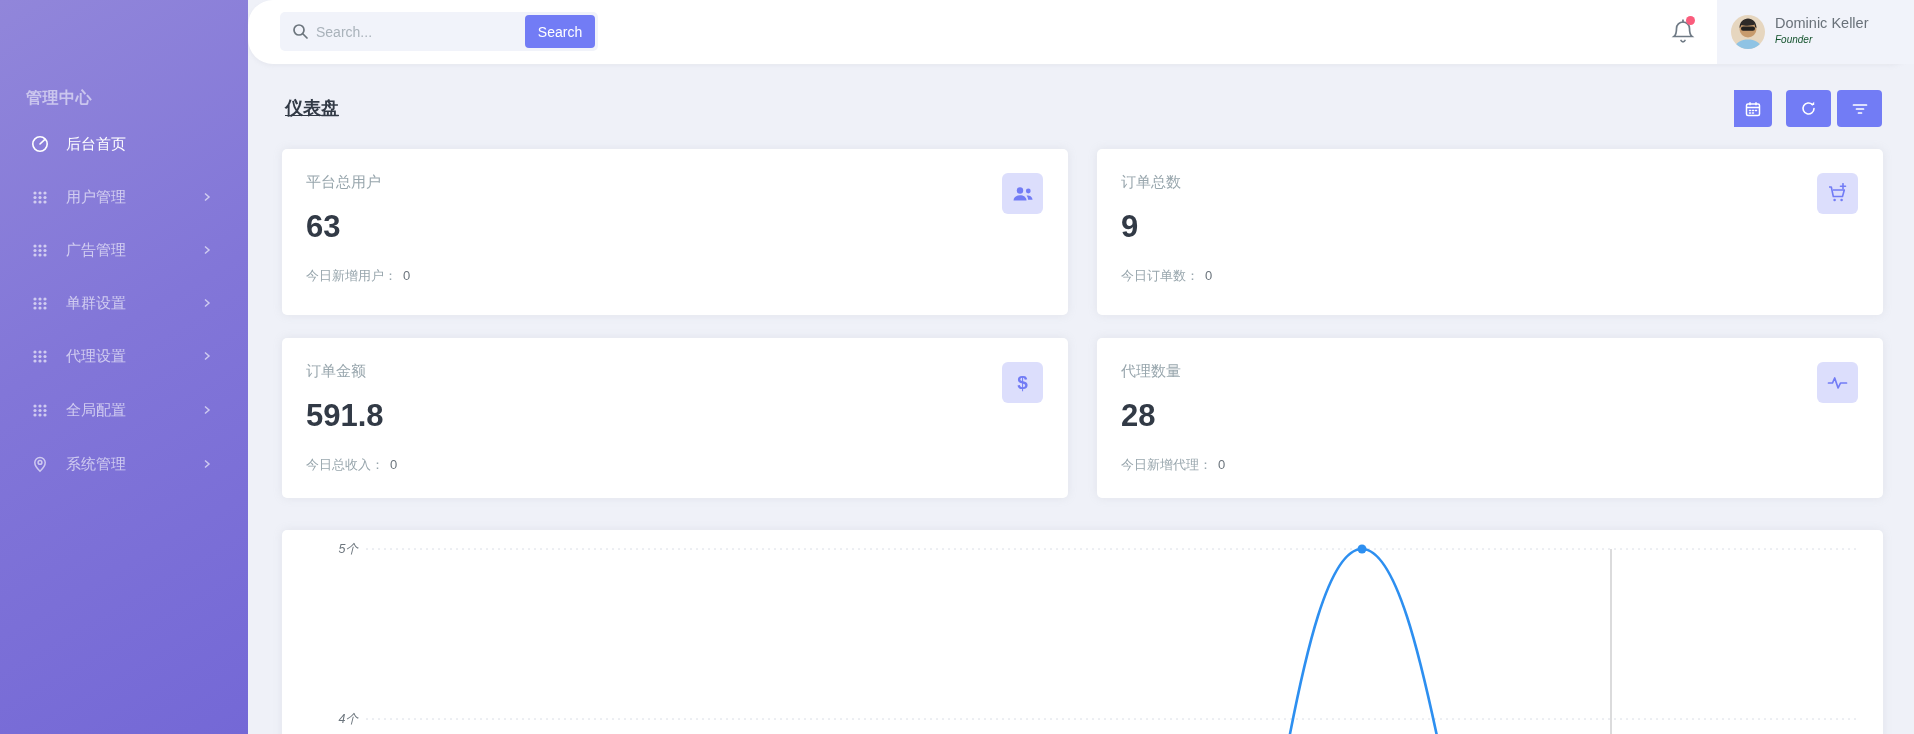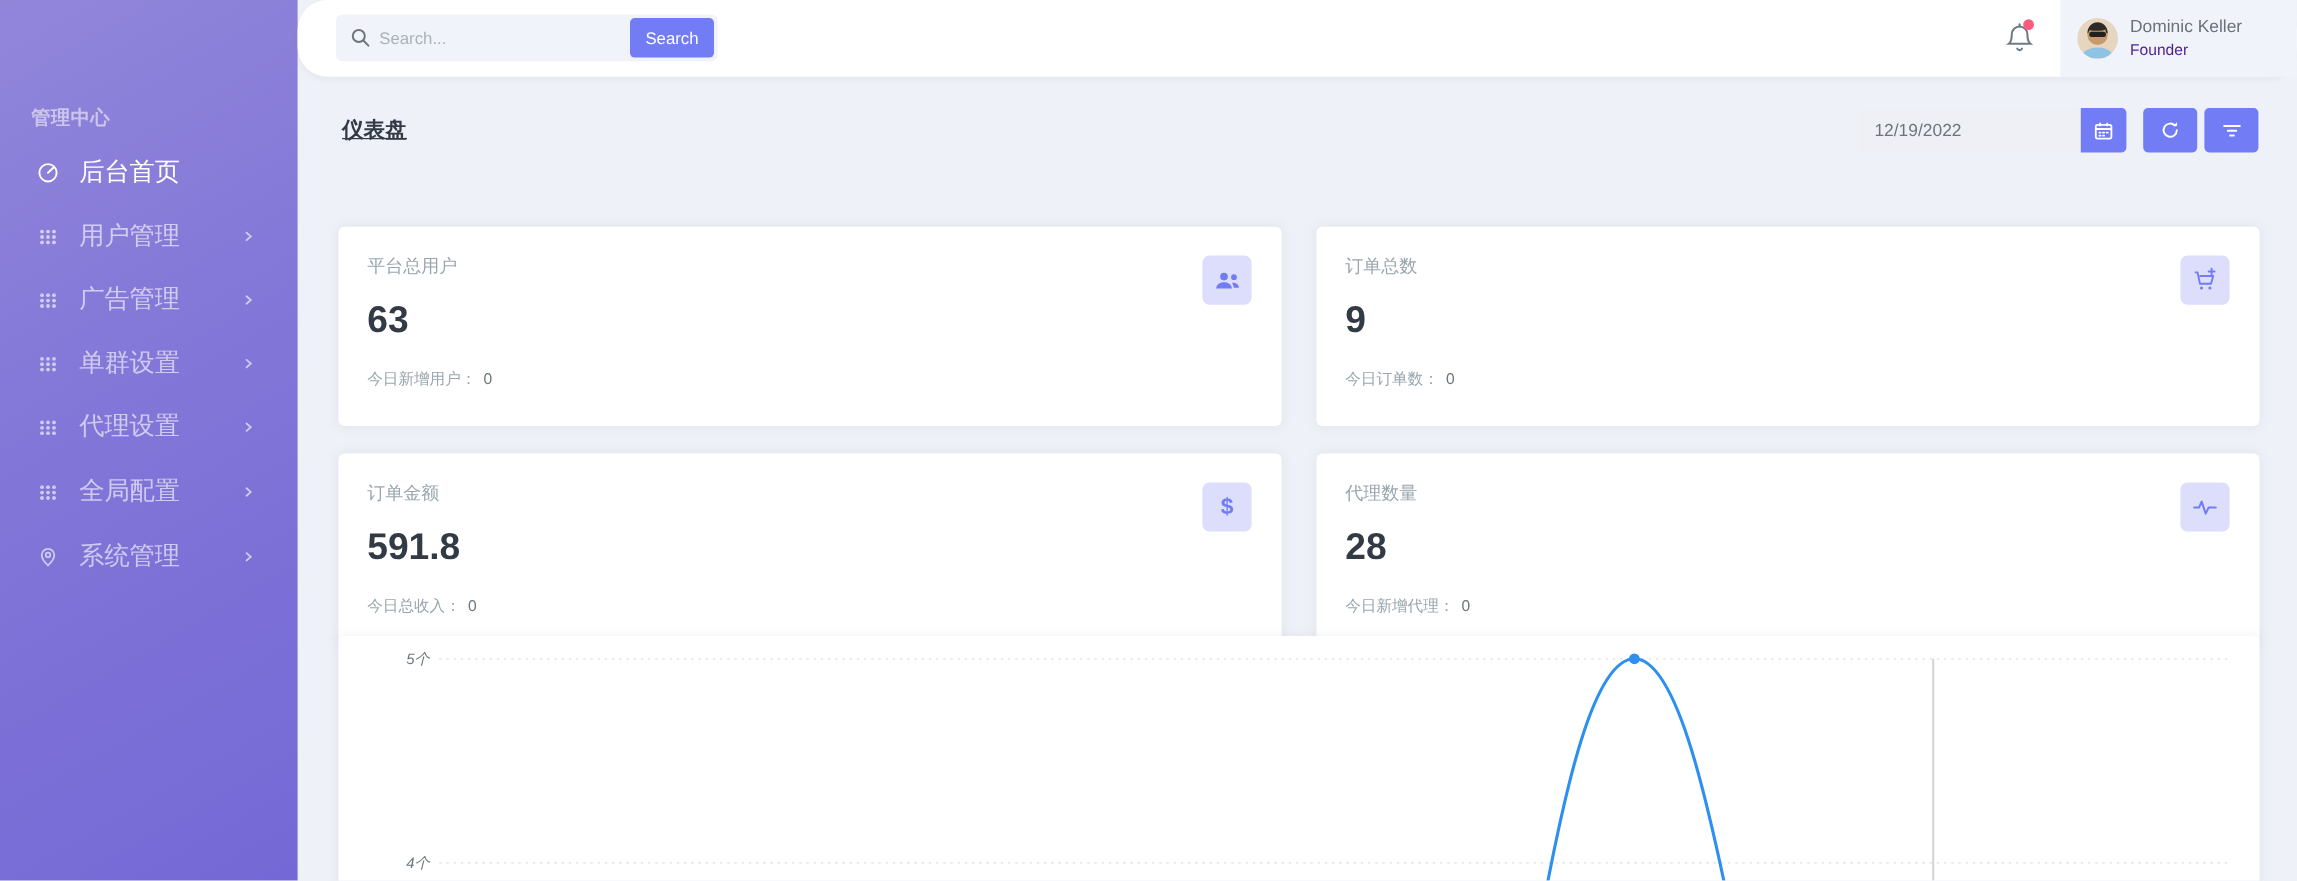--- a/index.html
+++ b/index.html
@@ -12,57 +12,57 @@
              background:linear-gradient(150deg,#9186da 0%,#8276d8 45%,#7468d6 100%); }
   .logo { position:absolute; left:0; top:18px; width:248px; height:36px; display:flex; align-items:center; justify-content:center; gap:9px; }
   .logo-circles { position:relative; width:34px; height:23px; }
   .logo-c1 { position:absolute; left:0; top:0; width:23px; height:23px; border-radius:50%; background:#ffffff; }
   .logo-c2 { position:absolute; left:13px; top:0; width:23px; height:23px; border-radius:50%; background:#47c0ce; }
   .logo-text { color:#fff; font-size:20px; font-weight:bold; letter-spacing:3px; }
   .side-section { position:absolute; left:26px; top:88px; font-size:16px; font-weight:bold; letter-spacing:.5px; color:rgba(255,255,255,.55); }
   .menu-item { position:absolute; left:0; width:248px; height:40px; color:rgba(255,255,255,.62); cursor:pointer; }
   .menu-item.active { color:#ffffff; }
   .mi-icon { position:absolute; left:31px; top:11px; width:18px; height:18px; }
-  .mi-label { position:absolute; left:66px; top:11px; font-size:21px; line-height:18px;text-align:right; }
+  .mi-label { position:absolute; left:66px; top:11px; font-size:15px; line-height:18px;text-align:right; }
   .mi-chev { position:absolute; left:200px; top:13px; width:14px; height:14px; }
   .mi-icon svg, .mi-chev svg { display:block; width:100%; height:100%; }
 
   
   .topbar { position:absolute; left:248px; top:0; width:1666px; height:64px; background:#ffffff;
             box-shadow:0 2px 4px rgba(154,161,171,.10);border-radius:25px; }
   .searchbox { position:absolute; left:32px; top:12px; width:318px; height:39px; background:#f1f3fa; border-radius:5px; }
   .search-ic { position:absolute; left:12px; top:11px; width:17px; height:17px; color:#6c757d; }
   .search-input { position:absolute; left:36px; top:0; width:200px; height:39px; border:none; background:transparent;
                   font-family:"Liberation Sans",sans-serif; font-size:14px; color:#6c757d; outline:none; }
   .search-input::placeholder { color:#a9b2ba; }
   .search-btn { position:absolute; right:3px; top:3px; bottom:3px; width:70px; background:#727cf5; color:#fff;
                 border:none; border-radius:4px; font-family:"Liberation Sans",sans-serif; font-size:14px; cursor:pointer; }
   .bell-wrap { position:absolute; left:1422px; top:18px; width:26px; height:28px; cursor:pointer; color:#6f7a85; }
   .bell-dot { position:absolute; right:1px; top:-2px; width:9px; height:9px; border-radius:50%; background:#fa5c7c; }
   .user-panel { position:absolute; right:0; top:0; width:197px; height:64px; background:#f1f3fa; cursor:pointer; }
   .avatar { position:absolute; left:14px; top:15px; width:34px; height:34px; border-radius:50%; overflow:hidden; }
   .user-name { position:absolute; left:58px; top:15px; font-size:14.5px; color:#697179; }
-  .user-role { position:absolute; left:58px; top:34px; font-size:13px; color:#4c1d95; }
+  .user-role { position:absolute; left:58px; top:34px; font-size:10px; color:#14532d;font-style:italic; }
 
   
   .page-title { position:absolute; left:285px; top:96px; font-size:18px; font-weight:bold; color:#323a46;text-decoration:underline; }
   .date-group { position:absolute; left:1548px; top:90px; width:224px; height:37px; }
   .date-input { position:absolute; left:0; top:0; width:186px; height:37px; border:none; background:#eef0f5;
                 border-radius:4px 0 0 4px; padding-left:14px; font-family:"Liberation Sans",sans-serif;
                 font-size:14.5px; color:#6c757d; outline:none; }
   .date-addon { position:absolute; left:186px; top:0; width:38px; height:37px; background:#727cf5;
                 border:none; border-radius:0 4px 4px 0; color:#fff; cursor:pointer; }
   .sq-btn { position:absolute; top:90px; width:45px; height:37px; background:#727cf5; border:none; border-radius:4px;
             color:#fff; cursor:pointer; }
   .btn-refresh { left:1786px; }
   .btn-filter { left:1837px; }
   .sq-btn svg, .date-addon svg { display:block; margin:auto; }
 
   
-  .card { position:absolute; background:#fff; border-radius:5px; box-shadow:0 0 10px rgba(154,161,171,.16);margin-top:40px; }
+  .card { position:absolute; background:#fff; border-radius:5px; box-shadow:0 0 10px rgba(154,161,171,.16); }
   .c-r1 { top:149px; height:166px; }
   .c-r2 { top:338px; height:160px; }
   .c-left { left:282px; width:786px; }
   .c-right { left:1097px; width:786px; }
   .card-label { position:absolute; left:24px; top:24px; font-size:15px; color:#98a6ad; }
   .card-value { position:absolute; left:24px; top:60px; font-size:31px; font-weight:bold; color:#323a46; }
   .card-foot { position:absolute; left:24px; top:118px; font-size:13px; color:#98a6ad; }
   .card-foot .fv { color:#6c757d; margin-left:6px; }
   .icon-box { position:absolute; right:25px; top:24px; width:41px; height:41px; border-radius:6px;
               background:#dcdefc; color:#727cf5; display:flex; align-items:center; justify-content:center; }
@@ -253,21 +253,20 @@
         </svg>
       </span>
       <div class="user-name">Dominic Keller</div>
       <div class="user-role">Founder</div>
     </div>
   </div>
 
   <div class="page-title">仪表盘</div>
 
   <div class="date-group">
-    <input class="date-input" type="text" value="12/19/2022" style="">
     <button class="date-addon">
       <svg width="16" height="16" viewBox="0 0 16 16" fill="none" stroke="#ffffff" stroke-width="1.5">
         <rect x="1.5" y="3" width="13" height="11.5" rx="1.5"></rect>
         <path d="M1.5 6.5h13M5 1.2v3M11 1.2v3"></path>
         <path d="M4.5 9.5h1M7.5 9.5h1M10.5 9.5h1M4.5 12h1M7.5 12h1" stroke-linecap="round"></path>
       </svg>
     </button>
   </div>
 
   <button class="sq-btn btn-refresh">

